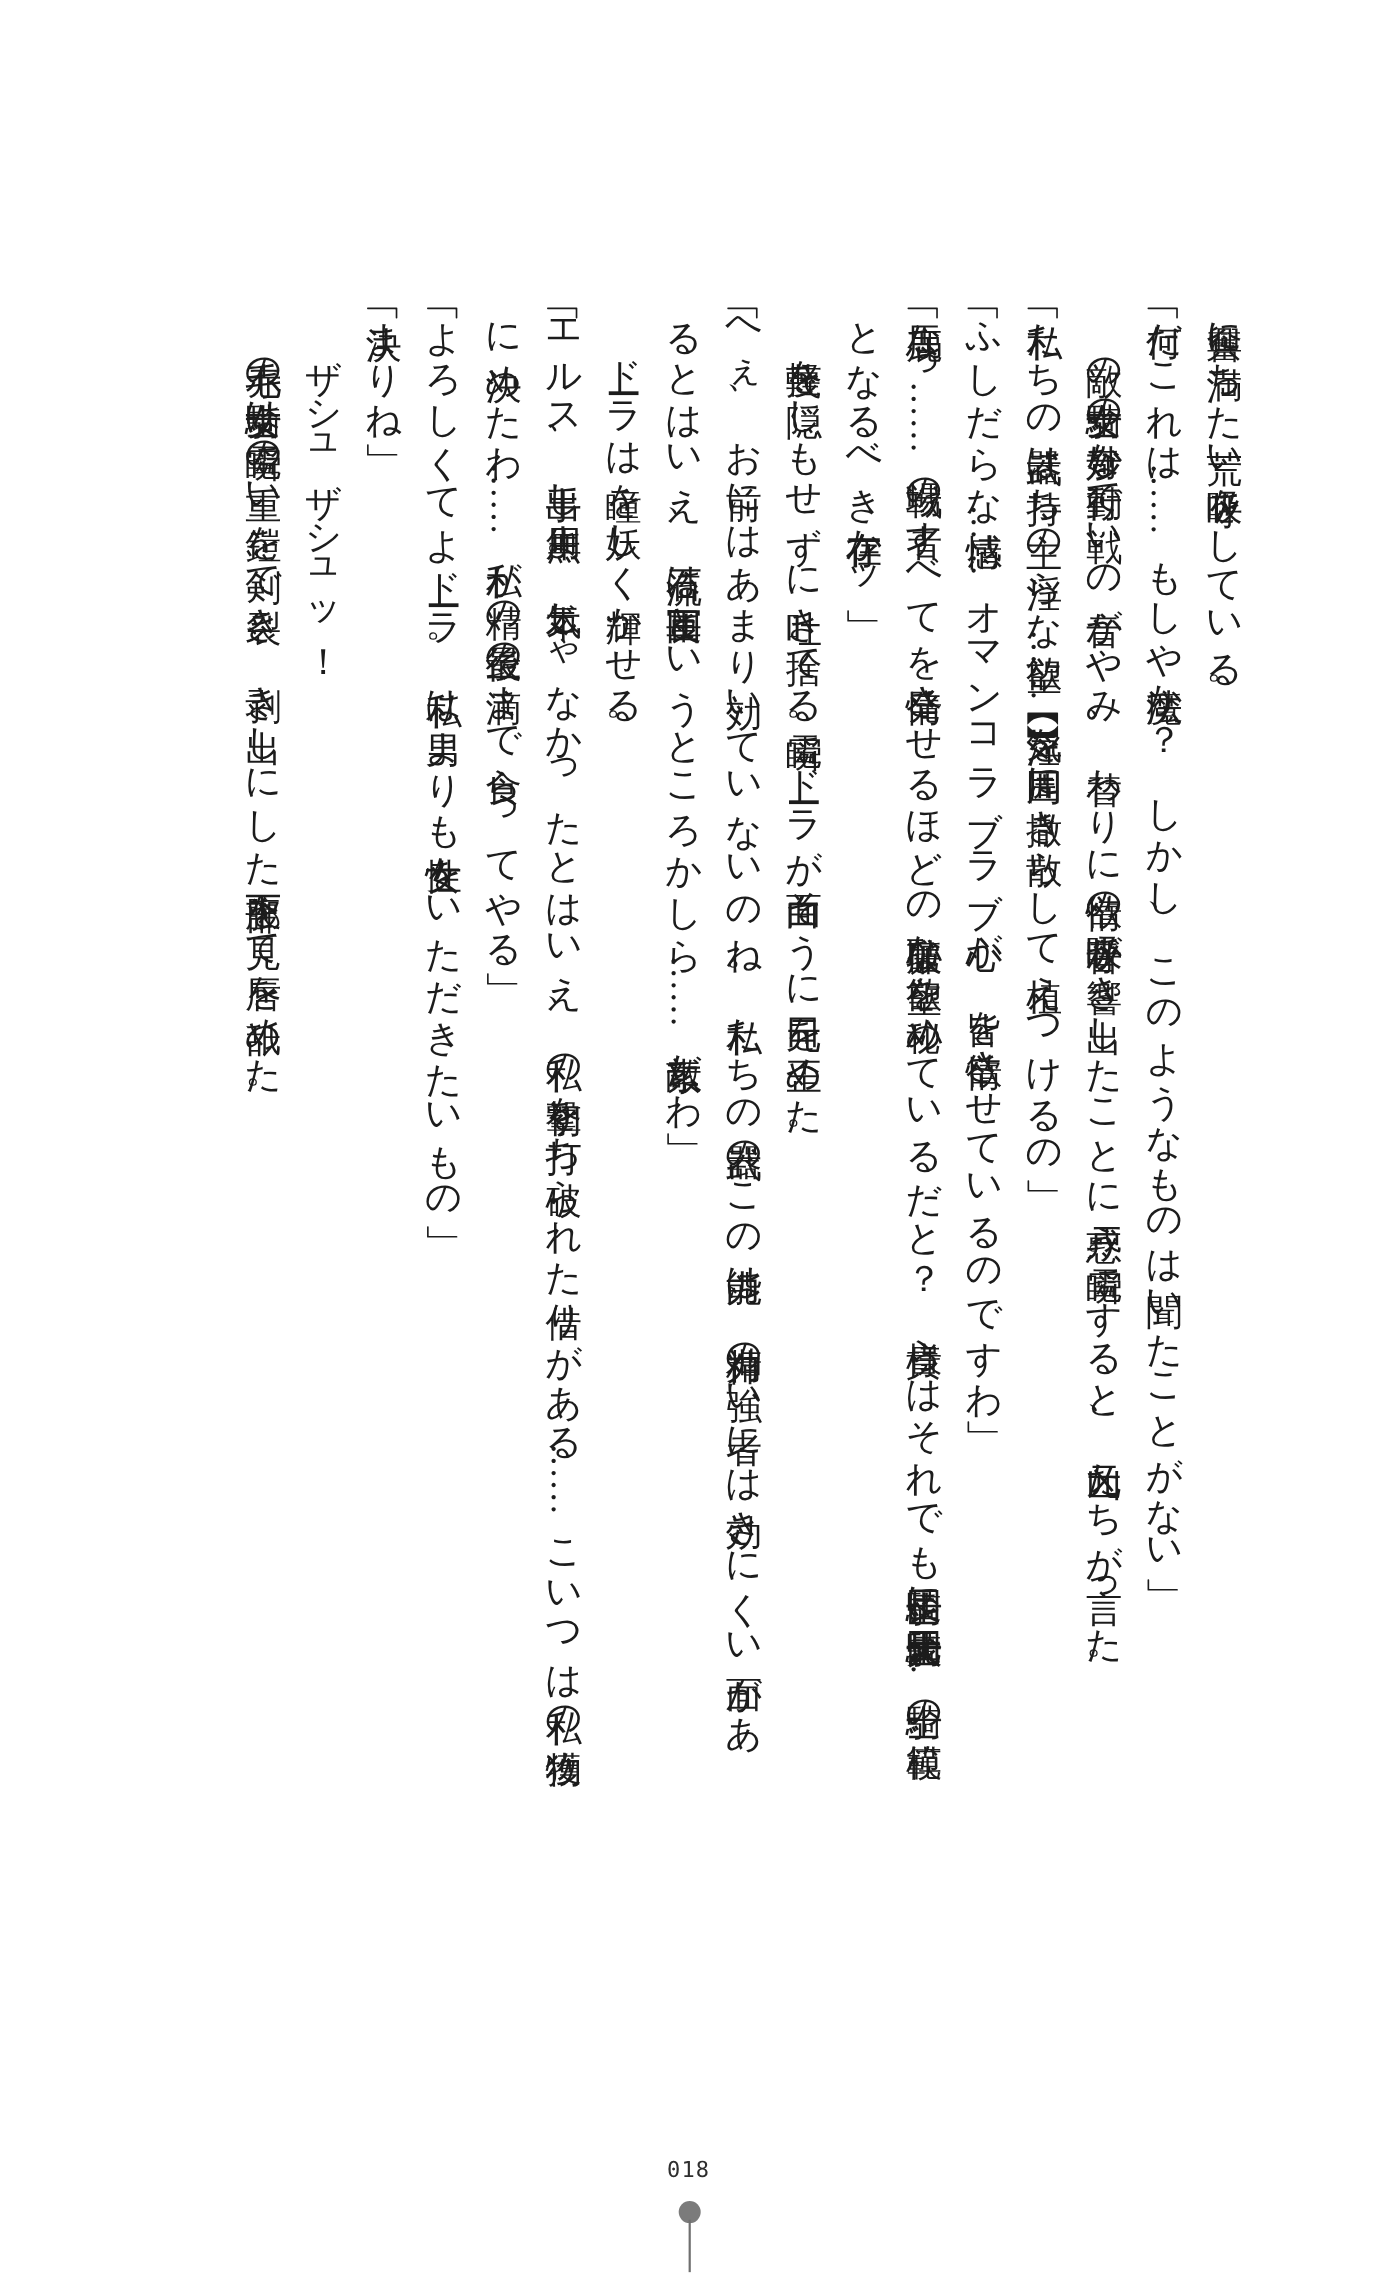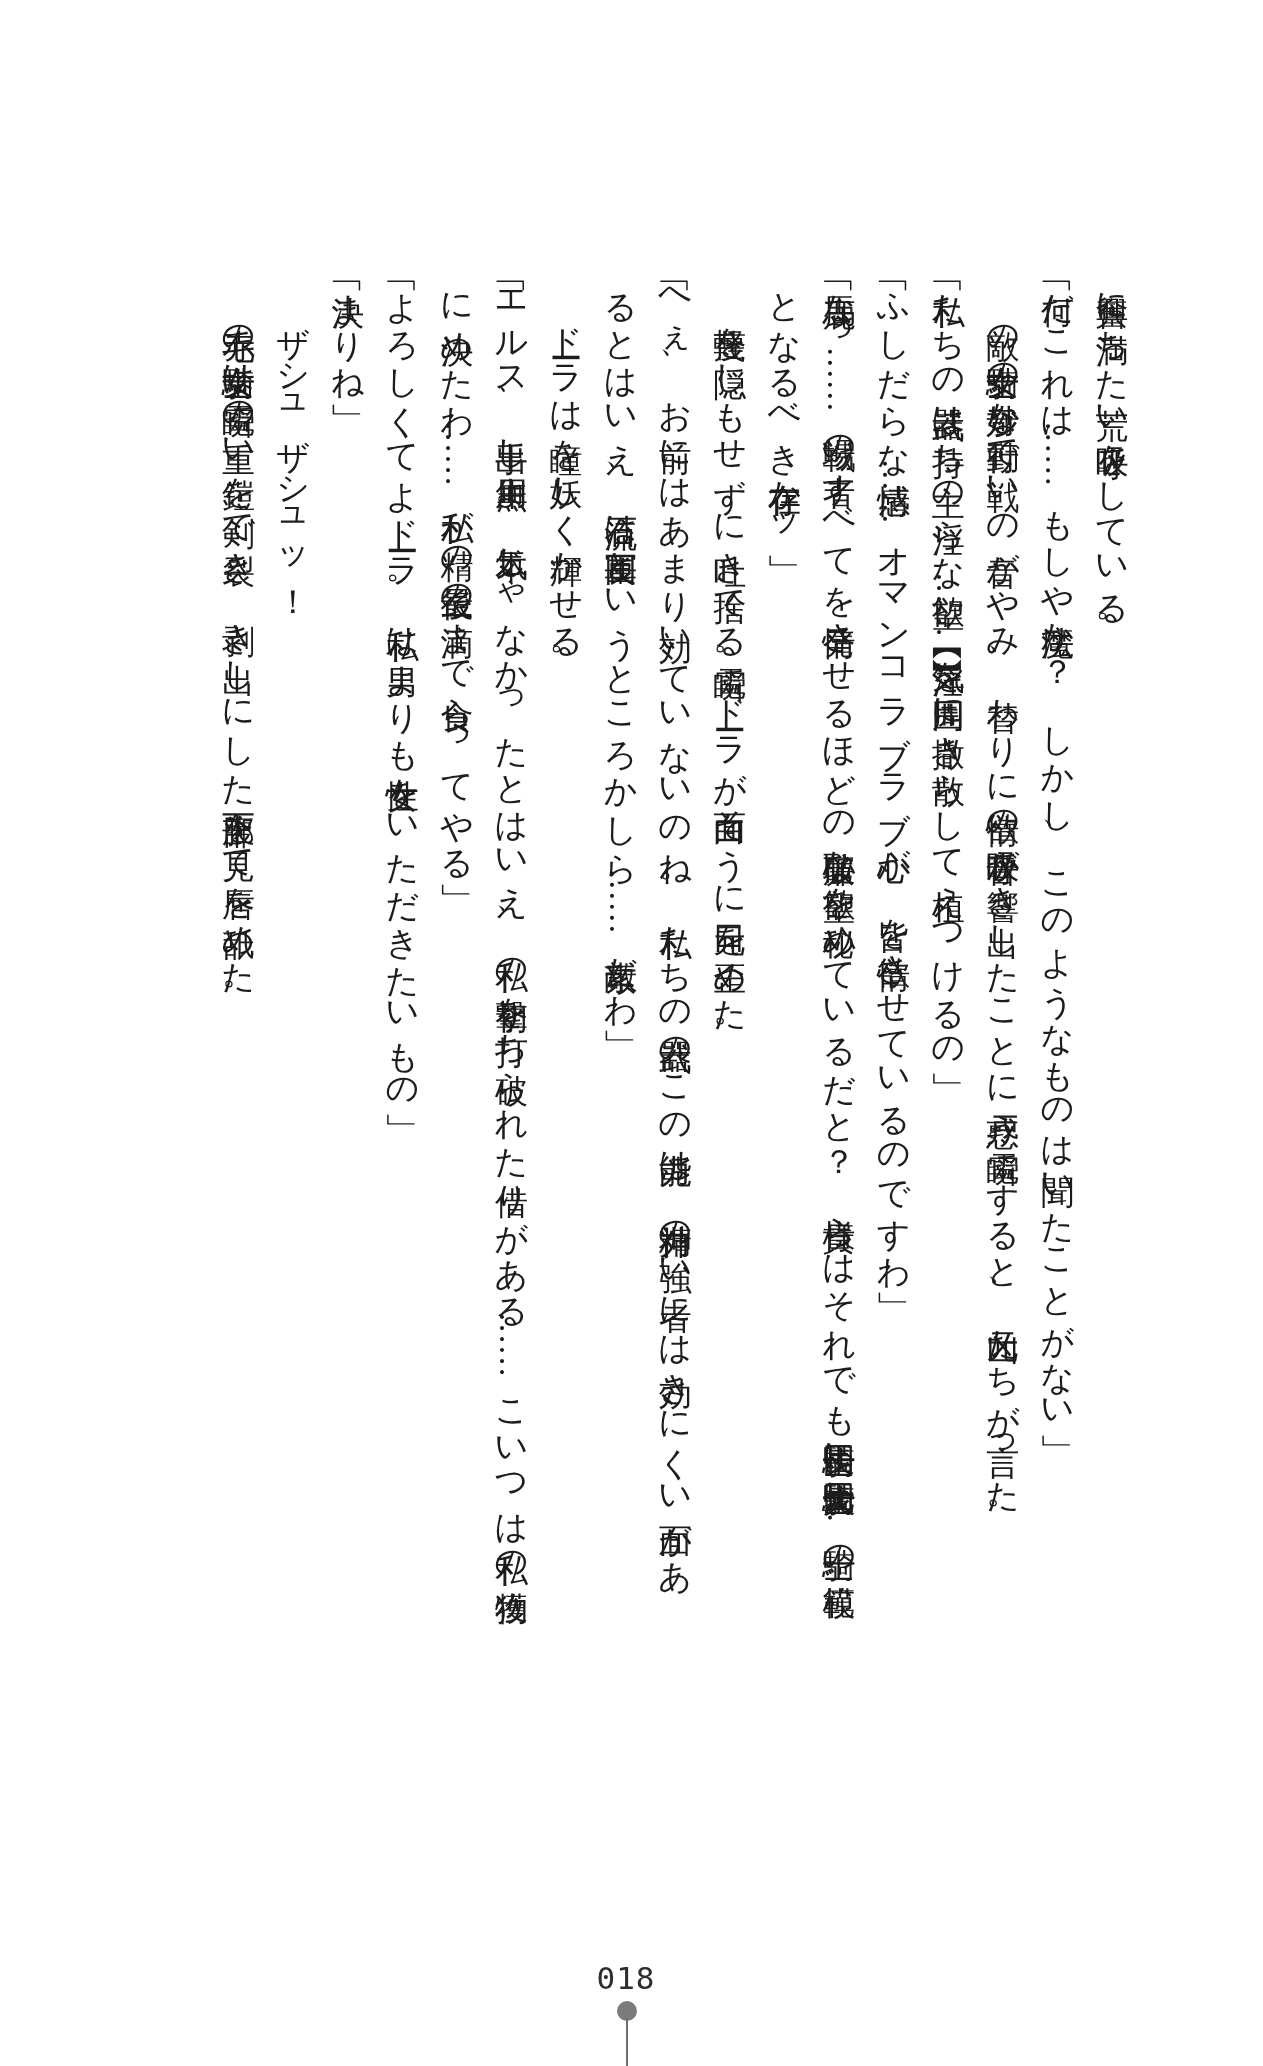--- a/index.html
+++ b/index.html
@@ -41,21 +41,21 @@
     width: 100%;
     height: 100%;
     pointer-events: none;
   }
   .page-number {
     position: absolute;
     left: 626px;
     top: 1960px;
     transform: translateX(-50%);
     font-family: "DejaVu Sans Mono", monospace;
-    font-size: 31px;
+    font-size: 20px;
     font-weight: normal;
     letter-spacing: 1px;
     color: #2e2e2e;
   }
   .footer-dot {
     position: absolute;
     left: 617px;
     top: 2001px;
     width: 20px;
     height: 20px;

